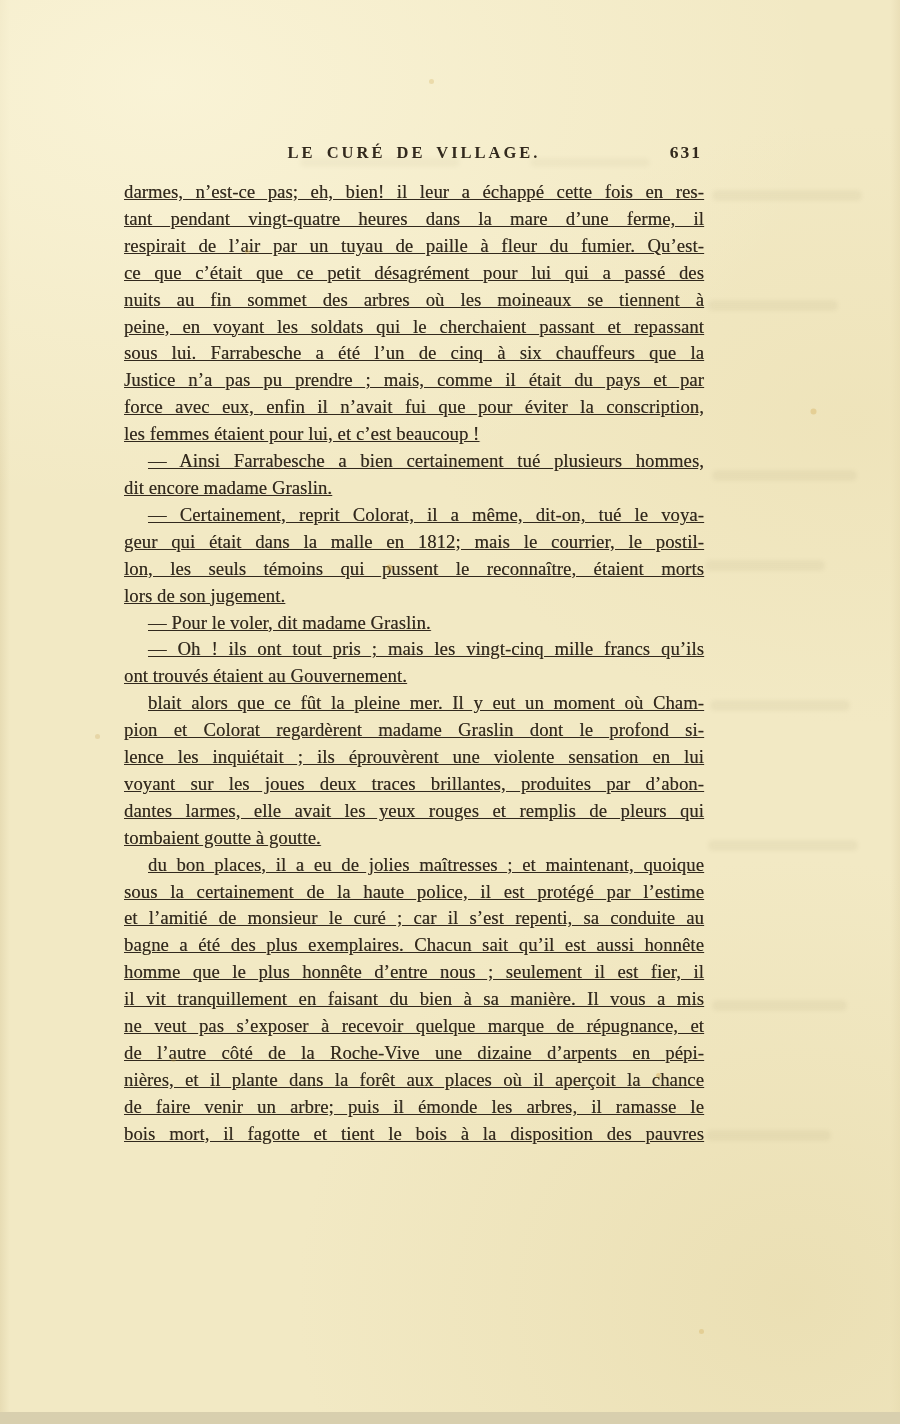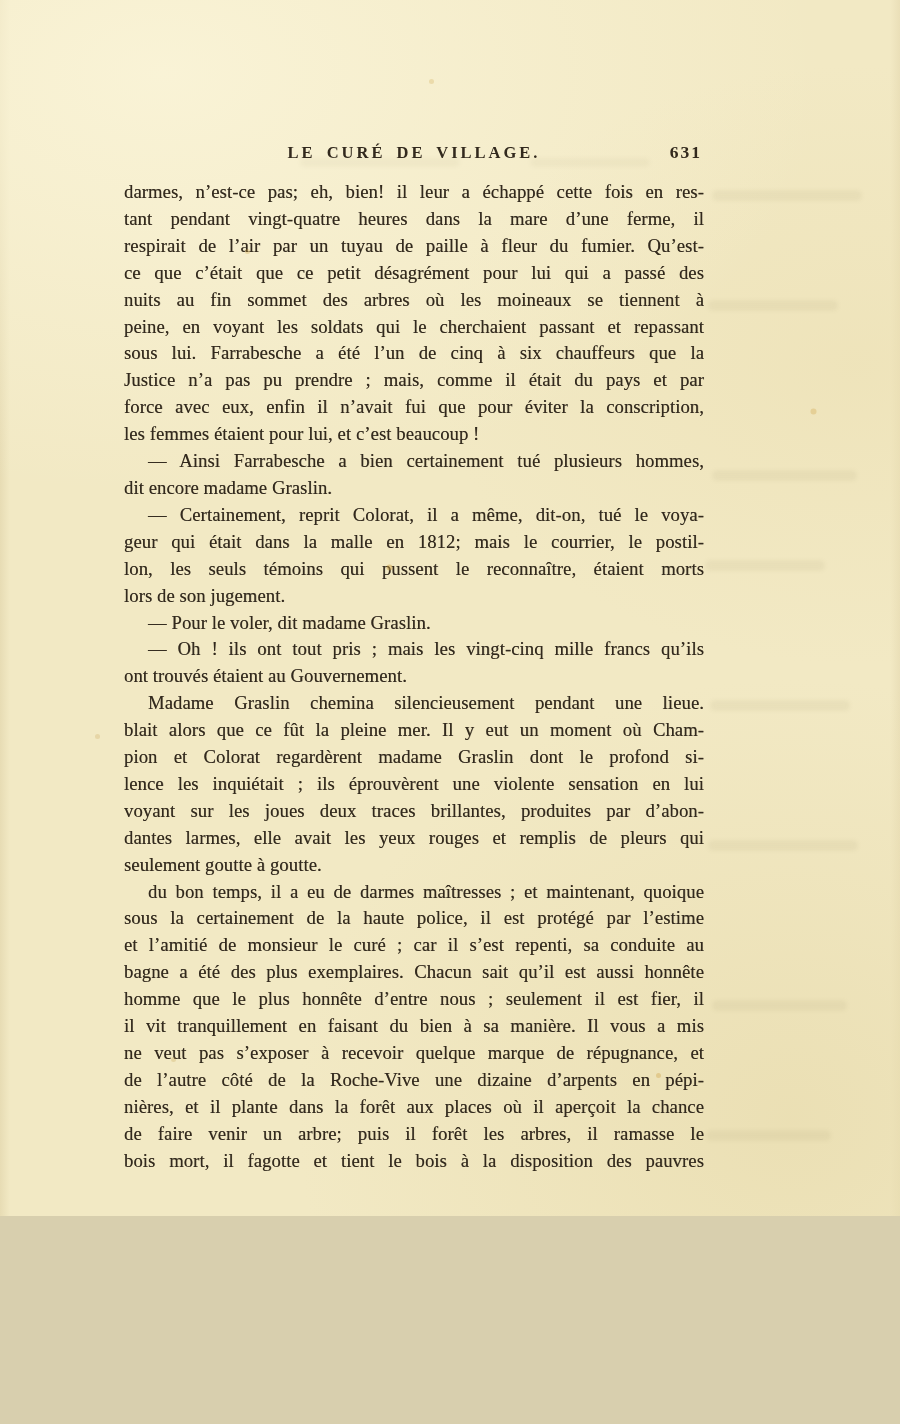--- a/index.html
+++ b/index.html
@@ -8,21 +8,21 @@
   }
   * { margin: 0; padding: 0; box-sizing: border-box; }
   html, body { width: 900px; }
   body {
     font-family: "Liberation Serif", "DejaVu Serif", serif;
     background: #d8cfae;
   }
   .page {
     position: relative;
     width: 900px;
-    height: 1216px;
+    height: 1412px;
     overflow: hidden;
     background:
       radial-gradient(1100px 700px at 18% 6%, rgba(250,244,216,.9) 0%, rgba(250,244,216,0) 60%),
       radial-gradient(900px 800px at 88% 92%, rgba(233,221,176,.8) 0%, rgba(233,221,176,0) 55%),
       radial-gradient(700px 500px at 95% 30%, rgba(236,224,180,.6) 0%, rgba(236,224,180,0) 60%),
       linear-gradient(90deg, #e7dcb4 0px, var(--paper) 10px, var(--paper) 890px, #eadfb8 900px),
       var(--paper);
     color: var(--ink);
   }
   
@@ -49,20 +49,21 @@
     font-size: 17.5px;
     letter-spacing: 2px;
     text-align: center;
   }
   
   .textblock {
     position: absolute;
     left: 124px;
     top: 179px;
     width: 580px;
+    text-decoration: underline;
   }
   .para { margin: 0; }
   .line {
     font-size: 18.6px;
     line-height: 26.9px;
     text-align: justify;
     text-align-last: justify;
     -moz-text-align-last: justify;
     white-space: nowrap;
     letter-spacing: 0.1px;
@@ -144,39 +145,38 @@
         <div class="line lastline">lors de son jugement.</div>
       </div>
       <div class="para indent">
         <div class="line lastline">— Pour le voler, dit madame Graslin.</div>
       </div>
       <div class="para indent">
         <div class="line">— Oh ! ils ont tout pris ; mais les vingt-cinq mille francs qu’ils</div>
         <div class="line lastline">ont trouvés étaient au Gouvernement.</div>
       </div>
       <div class="para indent">
-        <div class="line">Madame Graslin chemina silencieusement pendant une lieue.</div>
         <div class="line">blait alors que ce fût la pleine mer. Il y eut un moment où Cham-</div>
         <div class="line">pion et Colorat regardèrent madame Graslin dont le profond si-</div>
         <div class="line">lence les inquiétait ; ils éprouvèrent une violente sensation en lui</div>
         <div class="line">voyant sur les joues deux traces brillantes, produites par d’abon-</div>
         <div class="line">dantes larmes, elle avait les yeux rouges et remplis de pleurs qui</div>
-        <div class="line lastline">seulement goutte à goutte.</div>
+        <div class="line lastline">tombaient goutte à goutte.</div>
       </div>
       <div class="para indent">
-        <div class="line">du bon temps, il a eu de darmes maîtresses ; et maintenant, quoique</div>
+        <div class="line">du bon places, il a eu de jolies maîtresses ; et maintenant, quoique</div>
         <div class="line">sous la certainement de la haute police, il est protégé par l’estime</div>
         <div class="line">et l’amitié de monsieur le curé ; car il s’est repenti, sa conduite au</div>
         <div class="line">bagne a été des plus exemplaires. Chacun sait qu’il est aussi honnête</div>
         <div class="line">homme que le plus honnête d’entre nous ; seulement il est fier, il</div>
         <div class="line">il vit tranquillement en faisant du bien à sa manière. Il vous a mis</div>
         <div class="line">ne veut pas s’exposer à recevoir quelque marque de répugnance, et</div>
         <div class="line">de l’autre côté de la Roche-Vive une dizaine d’arpents en pépi-</div>
         <div class="line">nières, et il plante dans la forêt aux places où il aperçoit la chance</div>
-        <div class="line">de faire venir un arbre; puis il forêt les arbres, il ramasse le</div>
+        <div class="line">de faire venir un arbre; puis il émonde les arbres, il ramasse le</div>
         <div class="line">bois mort, il fagotte et tient le bois à la disposition des pauvres</div>
       </div>
     </div>
 
   <div class="smudge s1"></div>
   <div class="smudge s2"></div>
   <div class="smudge s3"></div>
   <div class="smudge s4"></div>
   <div class="smudge s5"></div>
   <div class="smudge s6"></div>

